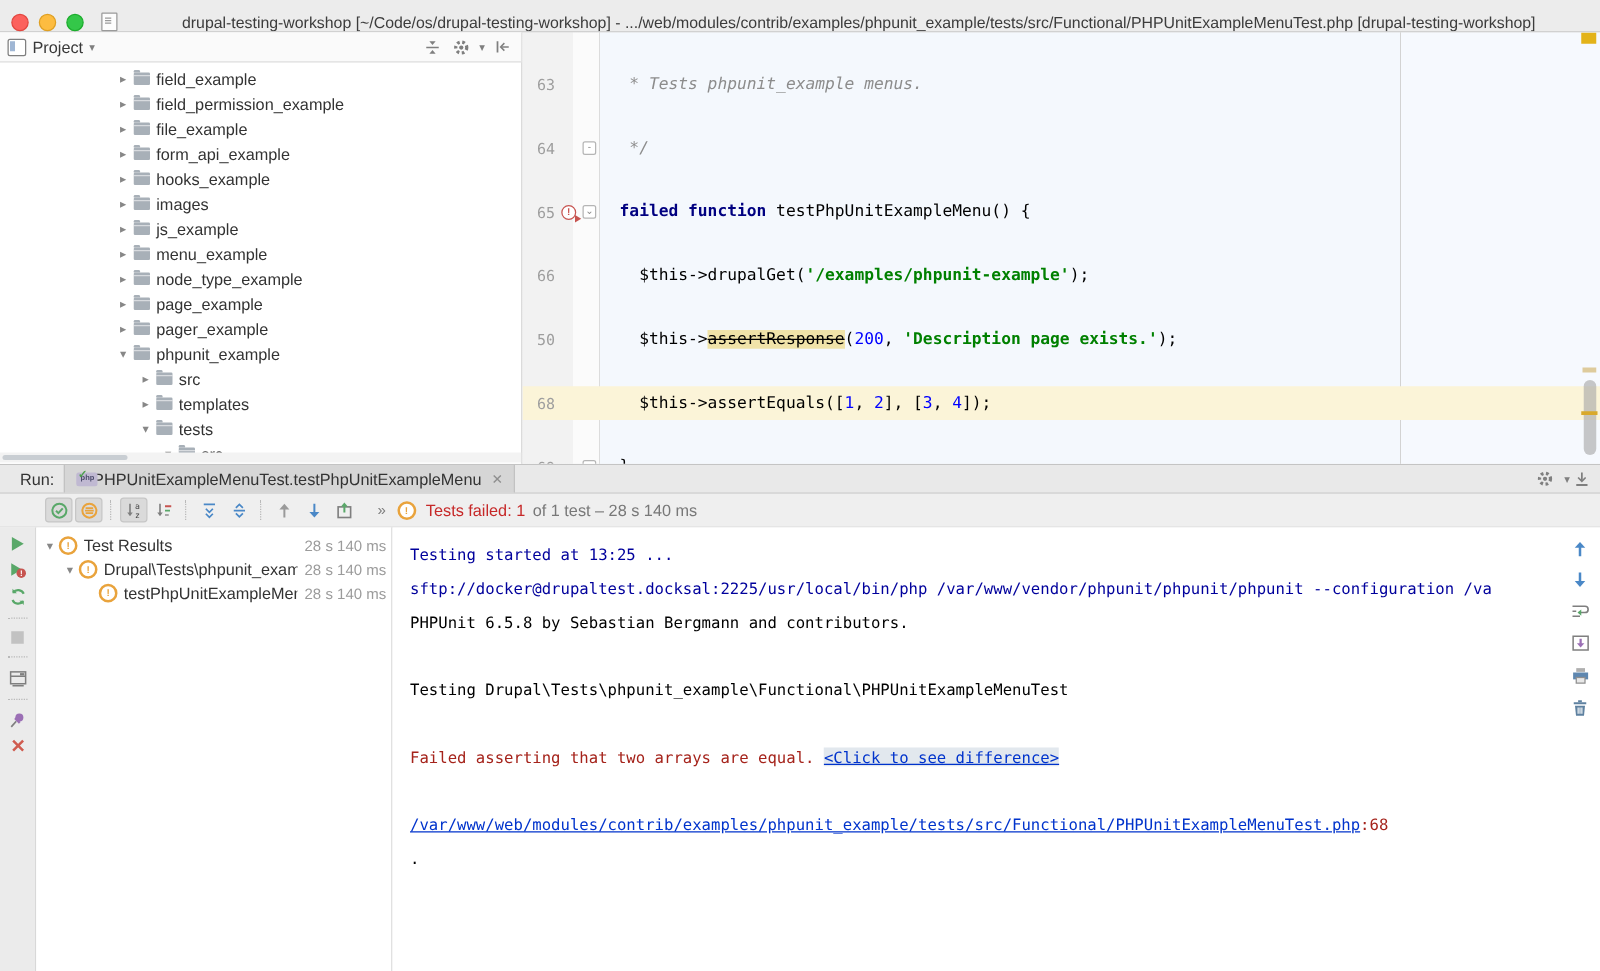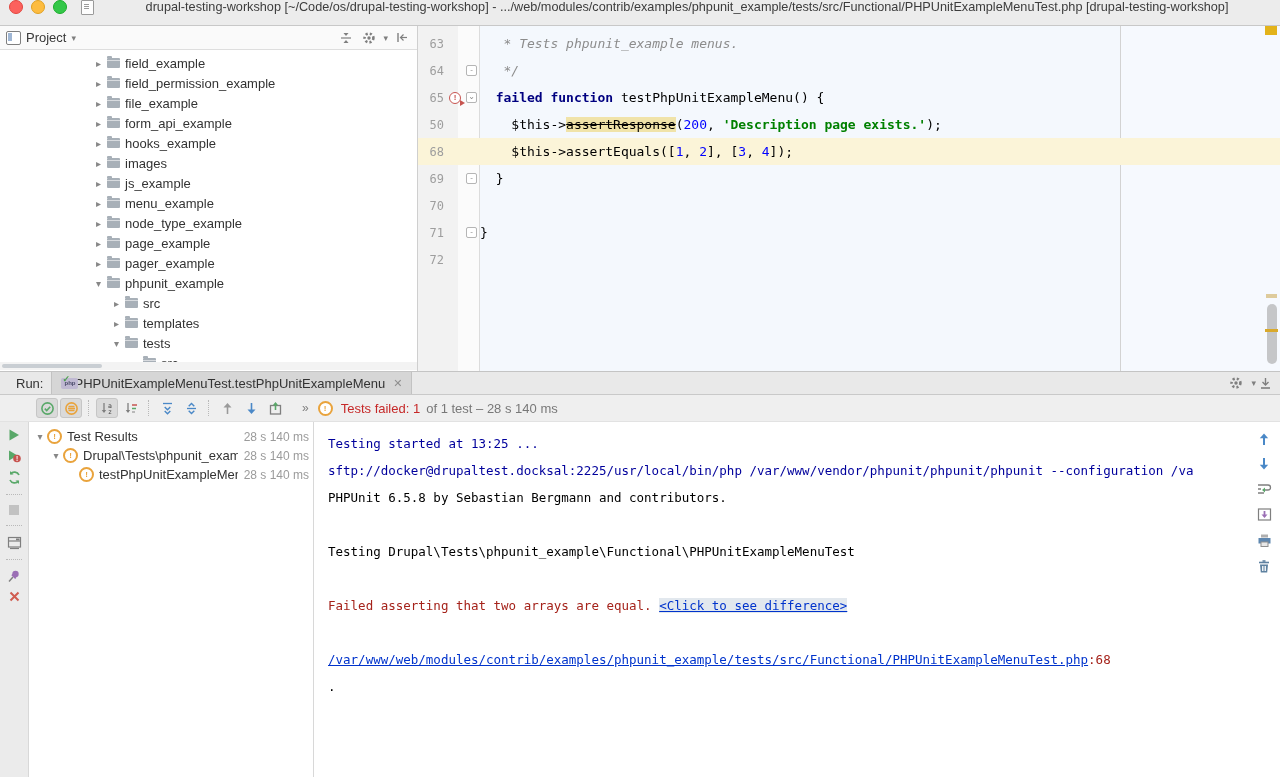--- a/index.html
+++ b/index.html
@@ -1,18 +1,18 @@
 <!DOCTYPE html>
 <html><head>
 <meta charset="utf-8">
 <style>
   html,body{margin:0;padding:0;background:#fff;font-family:"Liberation Sans",sans-serif;}
   #app{position:relative;width:1280px;height:777px;overflow:hidden;background:#fff;font-size:13px;color:#333;}
   
-  .titlebar{height:25px;background:#ECECEC;border-bottom:1px solid #C8C8C8;display:flex;align-items:flex-start;position:relative;}
+  .titlebar{height:25px;background:#ECECEC;border-bottom:1px solid #C8C8C8;display:flex;align-items:flex-end;position:relative;}
   .lights{display:flex;gap:8px;margin-left:9px;}
   .light{width:12px;height:12px;border-radius:50%;}
   .light.red{background:#FC615D;border:.5px solid #E2463F;}
   .light.yellow{background:#FDBC40;border:.5px solid #DFA023;}
   .light.green{background:#34C749;border:.5px solid #1BAD2C;}
   .docicon{width:11px;height:13px;background:#FDFDFD;border:1px solid #9A9A9A;margin-left:14px;position:relative;border-radius:1px;}
   .docicon:before{content:"";position:absolute;left:2px;top:3px;width:5px;height:1px;background:#9A9A9A;box-shadow:0 2px 0 #9A9A9A,0 4px 0 #9A9A9A;}
   .wtitle{flex:1;text-align:center;white-space:nowrap;overflow:hidden;color:#3C3C3C;font-size:12.7px;padding:0 6px;}
   
   .main{display:flex;height:345px;border-bottom:1px solid #C4C4C4;}
@@ -31,21 +31,21 @@
   .folder{width:13px;height:10px;background:#A8B0B8;border-radius:1px;position:relative;margin:0 5px 0 2px;flex:none;}
   .folder:before{content:"";position:absolute;top:-2px;left:0;width:5px;height:2px;background:#A8B0B8;border-radius:1px 1px 0 0;}
   .folder:after{content:"";position:absolute;top:2px;left:0;width:13px;height:1px;background:#FFFFFF;opacity:.55;}
   .plabel{color:#333;}
   .pscroll{position:absolute;left:2px;bottom:3px;height:4px;width:100px;background:#C9CED3;border-radius:2px;}
   .pscrolltrack{position:absolute;left:0;bottom:1px;height:8px;width:100%;background:#F3F3F3;}
   
   .editor{flex:1;position:relative;overflow:hidden;
     background:linear-gradient(90deg,#F2F2F2 0px,#F2F2F2 40px,#FBFBFB 40px,#FBFBFB 61px,#DCDCDC 61px,#DCDCDC 62px,#F4F8FD 62px,#F4F8FD 702px,#D3D3D3 702px,#D3D3D3 703px,#F6F9FE 703px);}
   #editor-lines{padding-top:4px;}
-  .eline{display:flex;height:27px;align-items:center;}
+  .eline{display:flex;height:27px;align-items:center;margin-top:24px;}
   .eline.current{background:#FBF4D8;}
   .gnum{width:26px;flex:none;text-align:right;color:#9E9E9E;font:12px "DejaVu Sans Mono",monospace;padding-right:3px;}
   .gicon{width:16px;flex:none;display:flex;align-items:center;justify-content:center;}
   .gfold{width:17px;flex:none;display:flex;align-items:center;justify-content:center;}
   .gfail{position:relative;width:10px;height:10px;border:1.5px solid #C75450;border-radius:50%;color:#C75450;font-size:8px;line-height:10px;text-align:center;font-weight:bold;background:#fff;}
   .gfail:after{content:"";position:absolute;right:-5px;bottom:-3px;border-left:5px solid #C75450;border-top:3px solid transparent;border-bottom:3px solid transparent;}
   .foldbox{width:9px;height:9px;border:1px solid #B5B5B5;border-radius:2px;background:#fff;color:#8B8B8B;font-size:8px;line-height:7px;text-align:center;}
   .ecode{flex:1;white-space:pre;font:13px/27px "DejaVu Sans Mono",monospace;}
   .tok-comment{color:#8C8C8C;font-style:italic;}
   .tok-keyword{color:#000080;font-weight:bold;}
@@ -246,20 +246,26 @@
             <span class="gnum">65</span>
             <span class="gicon">
               <span class="gfail">!</span>
             </span>
             <span class="gfold">
               <span class="foldbox">⌄</span>
             </span>
             <span class="ecode"><span class="tok-plain">  </span><span class="tok-keyword">failed function</span><span class="tok-plain"> testPhpUnitExampleMenu() {</span></span>
           </div>
           <div class="eline">
+            <span class="gnum">66</span>
+            <span class="gicon"></span>
+            <span class="gfold"></span>
+            <span class="ecode"><span class="tok-plain">    $this-&gt;drupalGet(</span><span class="tok-string">'/examples/phpunit-example'</span><span class="tok-plain">);</span></span>
+          </div>
+          <div class="eline">
             <span class="gnum">50</span>
             <span class="gicon"></span>
             <span class="gfold"></span>
             <span class="ecode"><span class="tok-plain">    $this-&gt;</span><span class="tok-deprecated">assertResponse</span><span class="tok-plain">(</span><span class="tok-number">200</span><span class="tok-plain">, </span><span class="tok-string">'Description page exists.'</span><span class="tok-plain">);</span></span>
           </div>
           <div class="eline current">
             <span class="gnum">68</span>
             <span class="gicon"></span>
             <span class="gfold"></span>
             <span class="ecode"><span class="tok-plain">    $this-&gt;assertEquals([</span><span class="tok-number">1</span><span class="tok-plain">, </span><span class="tok-number">2</span><span class="tok-plain">], [</span><span class="tok-number">3</span><span class="tok-plain">, </span><span class="tok-number">4</span><span class="tok-plain">]);</span></span>

